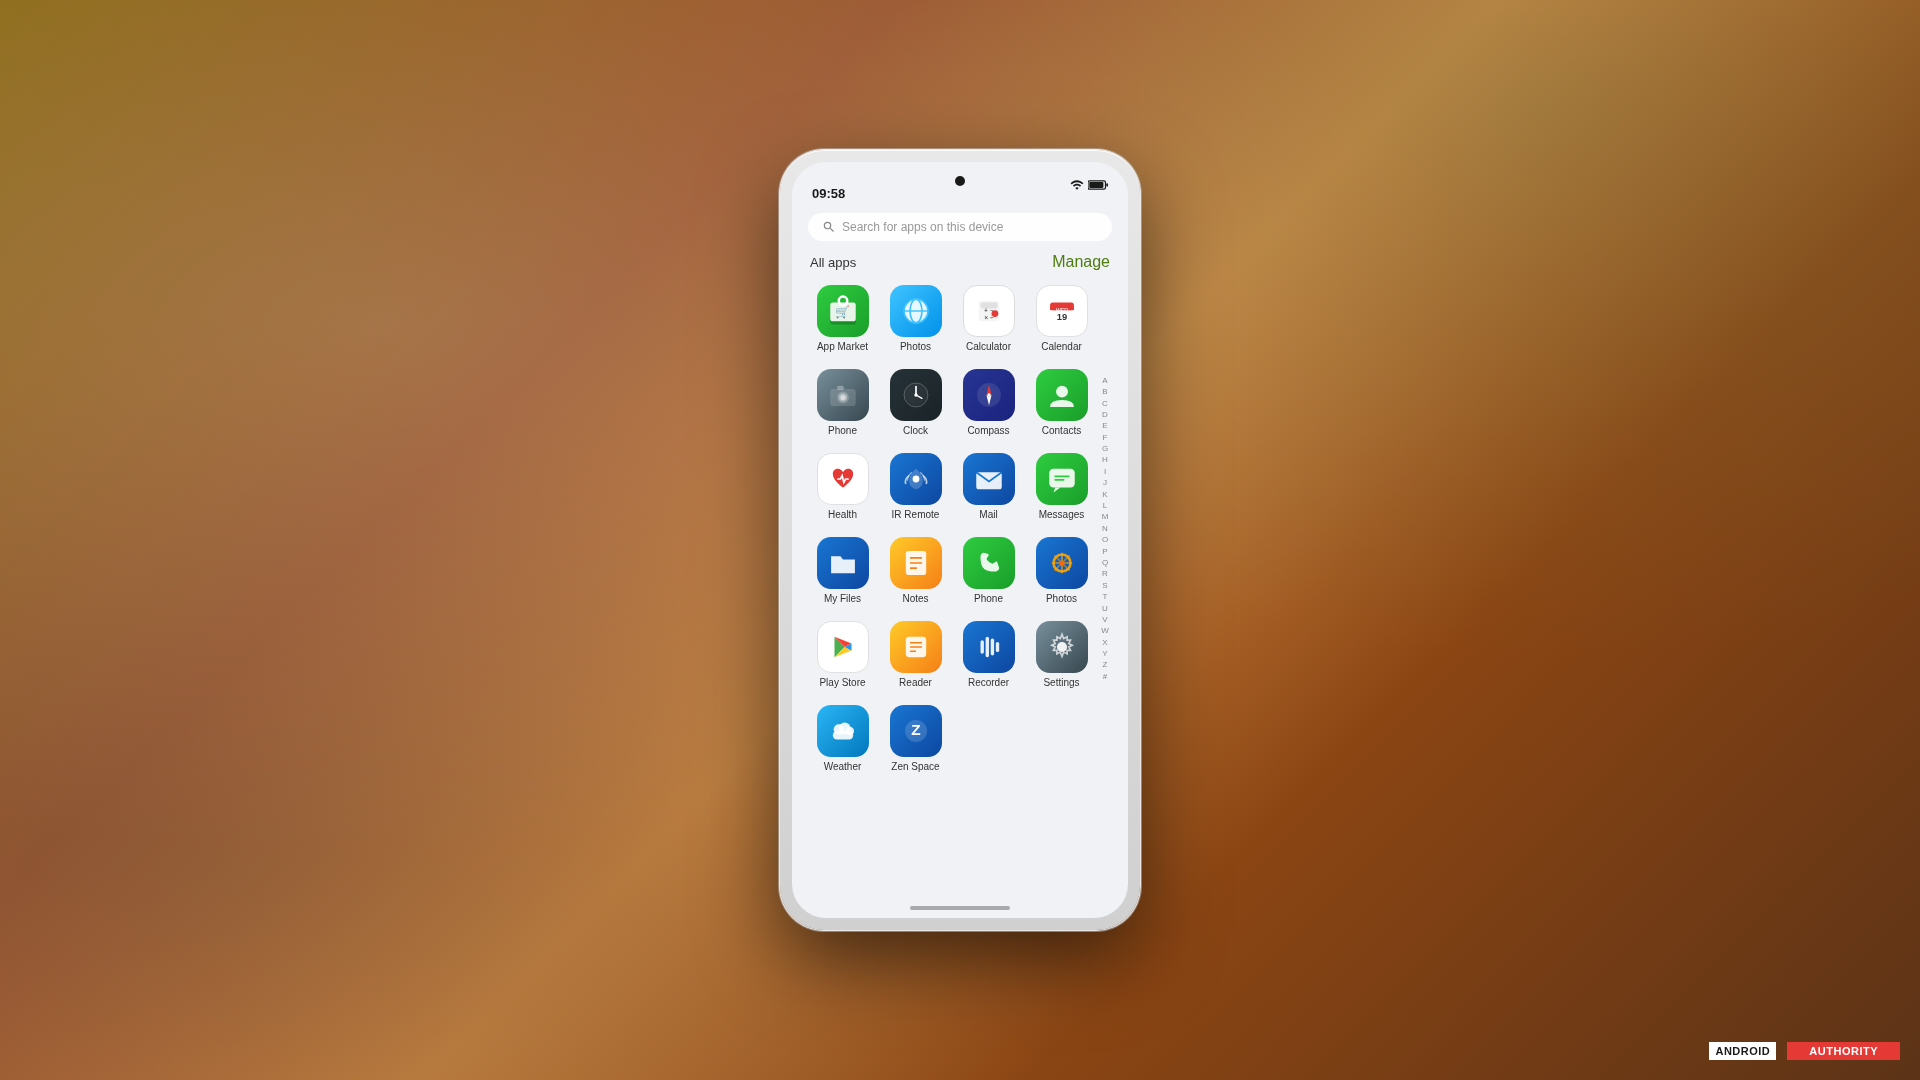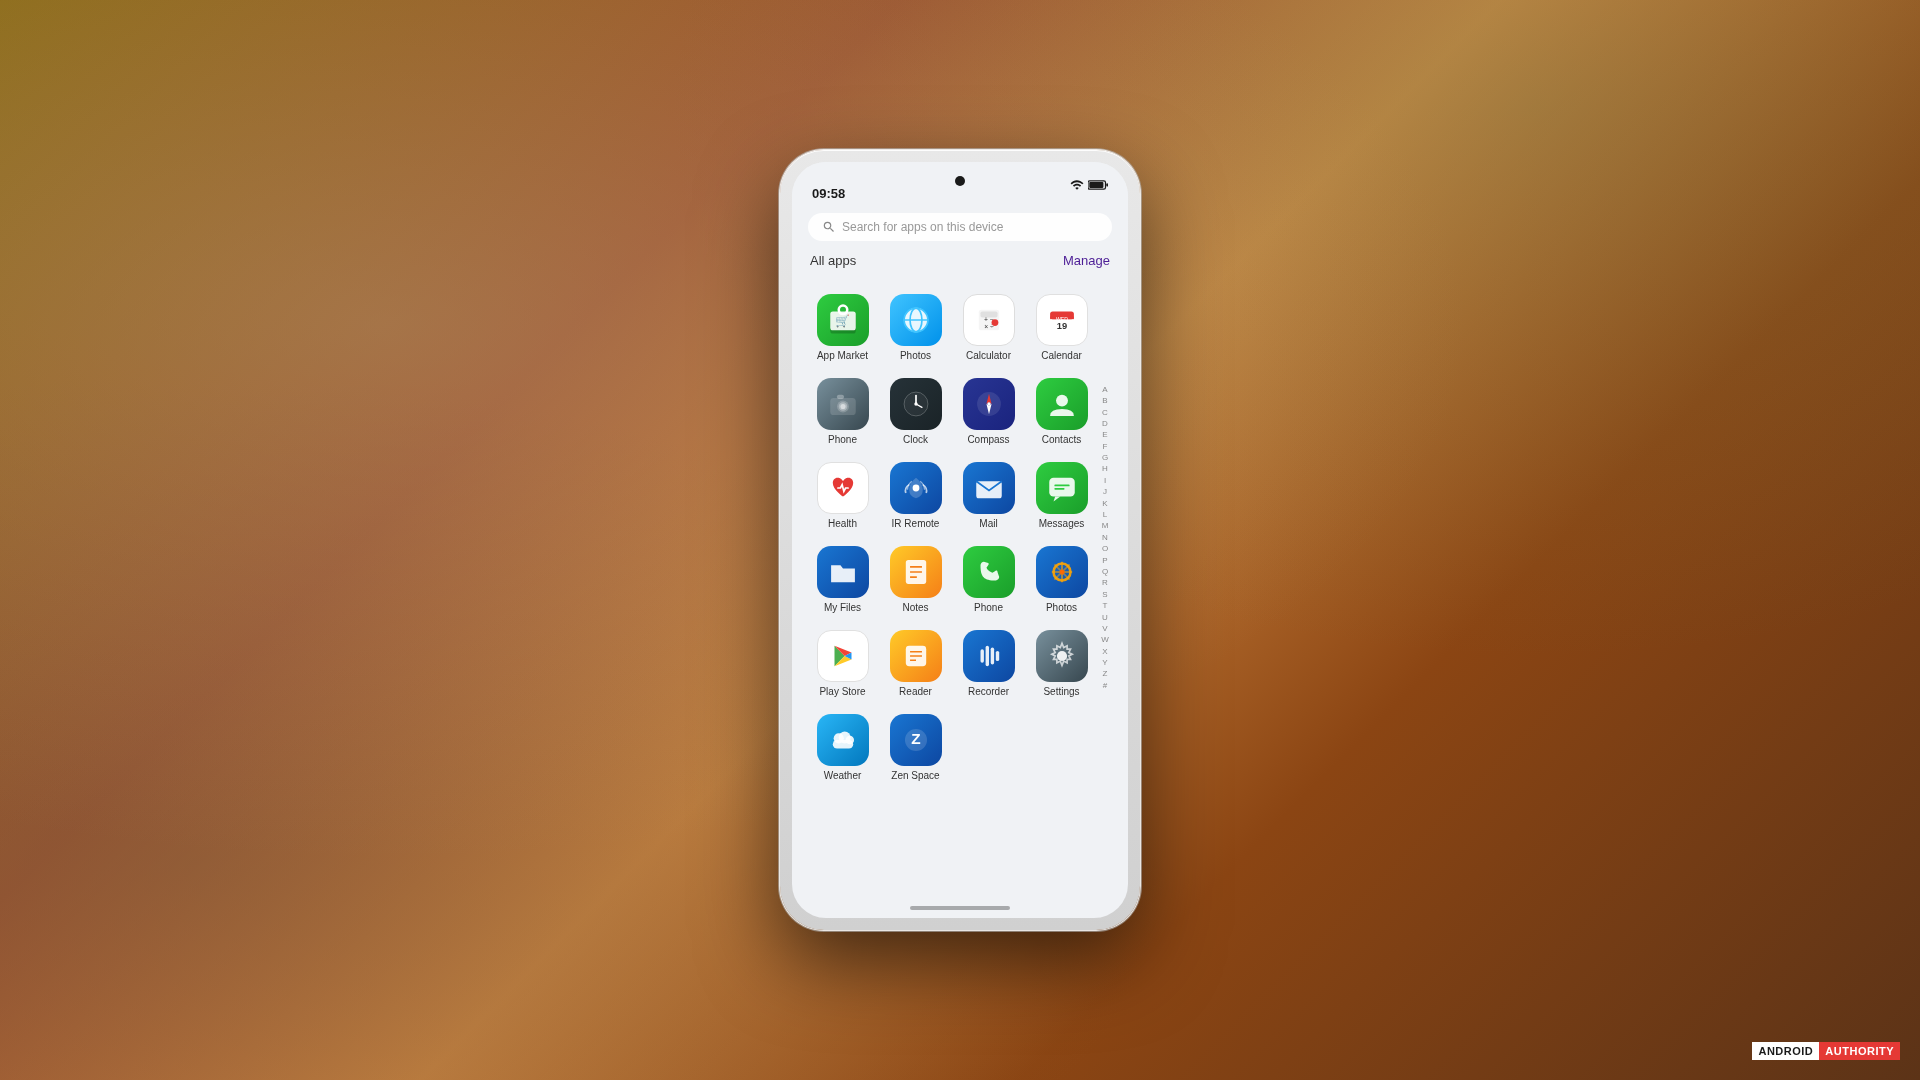--- a/index.html
+++ b/index.html
@@ -123,31 +123,31 @@
     .search-text {
       font-size: 12px;
       color: #999;
     }
 
     
     .apps-header {
       display: flex;
       justify-content: space-between;
       align-items: center;
-      margin-bottom: 22px;
+      margin-bottom: 10px;
       padding: 0 2px;
     }
     .apps-header-title {
       font-size: 13px;
       font-weight: 500;
       color: #333;
     }
     .apps-header-manage {
-      font-size: 13px;
-      color: #4c1d95;
+      font-size: 16px;
+      color: #4d7c0f;
     }
 
     
     .app-grid {
       display: grid;
       grid-template-columns: repeat(4, 1fr);
       gap: 8px 4px;
       padding-right: 16px;
       position: relative;
     }
@@ -211,37 +211,37 @@
       border-radius: 2px;
     }
 
     
     .watermark {
       position: absolute;
       bottom: 20px;
       right: 20px;
       display: flex;
       align-items: center;
-      gap: 0;
+      gap: 11px;
       border-radius: 8px;
     }
     .watermark-android {
       background: #fff;
       color: #1a1a1a;
       font-size: 11px;
       font-weight: 700;
       padding: 3px 6px;
       letter-spacing: 0.5px;
     }
     .watermark-authority {
       background: #e53935;
       color: #fff;
       font-size: 11px;
       font-weight: 700;
-      padding: 3px 6px;
+      padding: 3px 22px;
       letter-spacing: 0.5px;
     }
   </style>
 </head>
 <body>
 
 <div class="bg"></div>
 
 <div class="phone-wrapper">
   <div class="phone-body">

